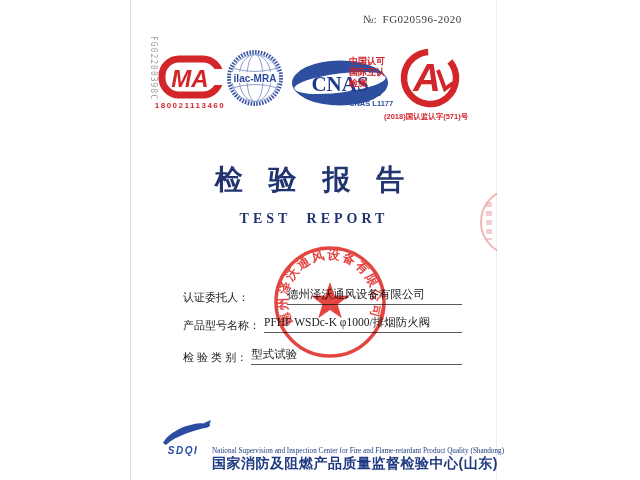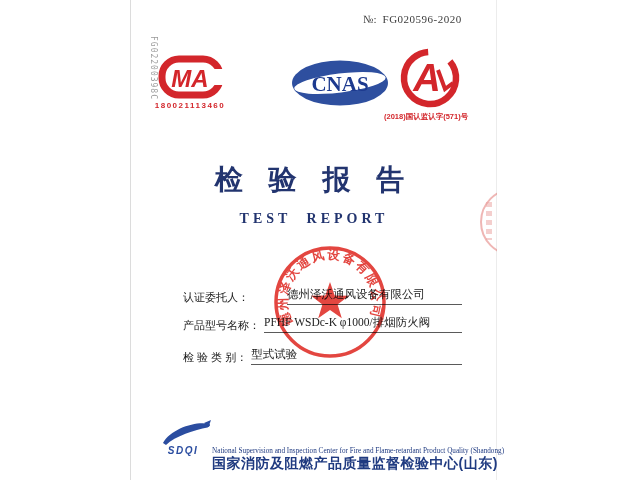--- a/index.html
+++ b/index.html
@@ -79,27 +79,46 @@
 
   <div class="cma-wrap">
     <svg width="68" height="47" viewBox="0 0 68 47">
       <rect x="5" y="5" width="58" height="36" rx="17" ry="17" fill="none" stroke="#d3262b" stroke-width="7"></rect>
       <rect x="54" y="15" width="14" height="16" fill="#ffffff"></rect>
       <text x="33" y="33" text-anchor="middle" font-size="24" font-weight="bold" font-style="italic" fill="#d3262b" font-family="Liberation Sans, sans-serif">MA</text>
     </svg>
   </div>
   <div class="cma-number">180021113460</div>
 
+  <div class="ilac-wrap">
+    <svg width="58" height="58" viewBox="0 0 58 58">
+      <circle cx="29" cy="29" r="26" fill="#ffffff" stroke="#3a55a4" stroke-width="4" stroke-dasharray="1.6,1.3"></circle>
+      <circle cx="29" cy="29" r="23.5" fill="none" stroke="#8ba0cd" stroke-width="1"></circle>
+      <ellipse cx="29" cy="29" rx="16" ry="23.5" fill="none" stroke="#8ba0cd" stroke-width="1"></ellipse>
+      <ellipse cx="29" cy="29" rx="8" ry="23.5" fill="none" stroke="#8ba0cd" stroke-width="1"></ellipse>
+      <path d="M6,19 Q29,26 52,19" fill="none" stroke="#8ba0cd" stroke-width="1"></path>
+      <path d="M6,39 Q29,32 52,39" fill="none" stroke="#8ba0cd" stroke-width="1"></path>
+      <rect x="5" y="23" width="48" height="11" fill="#ffffff" opacity="0.85"></rect>
+      <text x="29" y="32.5" text-anchor="middle" font-size="10" font-weight="bold" fill="#2d4b9b" font-family="Liberation Sans, sans-serif">ilac-MRA</text>
+    </svg>
+  </div>
 
   <div class="cnas-wrap">
     <svg width="98" height="48" viewBox="0 0 98 48">
       <ellipse cx="49" cy="24" rx="48" ry="22.5" fill="#2e4f9f"></ellipse>
       <ellipse cx="49" cy="24" rx="46" ry="9.5" fill="#ffffff" transform="rotate(-7 49 24)"></ellipse>
       <text x="49" y="31.5" text-anchor="middle" font-size="21" font-weight="bold" fill="#1d3a8f" font-family="Liberation Serif, serif">CNAS</text>
     </svg>
+  </div>
+  <div class="cnas-caption">
+    <div class="zh">中国认可</div>
+    <div class="zh">国际互认</div>
+    <div class="zh">检测</div>
+    <div class="en">TESTING</div>
+    <div class="en">CNAS L1177</div>
   </div>
 
   <div class="cal-wrap">
     <svg width="64" height="64" viewBox="0 0 64 64">
       <circle cx="32" cy="32" r="26" fill="none" stroke="#d3262b" stroke-width="6.5" stroke-dasharray="138 26" transform="rotate(-40 32 32)"></circle>
       <text x="29" y="45" text-anchor="middle" font-size="38" font-weight="bold" font-style="italic" fill="#d3262b" font-family="Liberation Sans, sans-serif">A</text>
       <path d="M40,24 L47,43 L55,37" stroke="#d3262b" stroke-width="4" fill="none"></path>
     </svg>
   </div>
   <div class="cal-caption">(2018)国认监认字(571)号</div>

